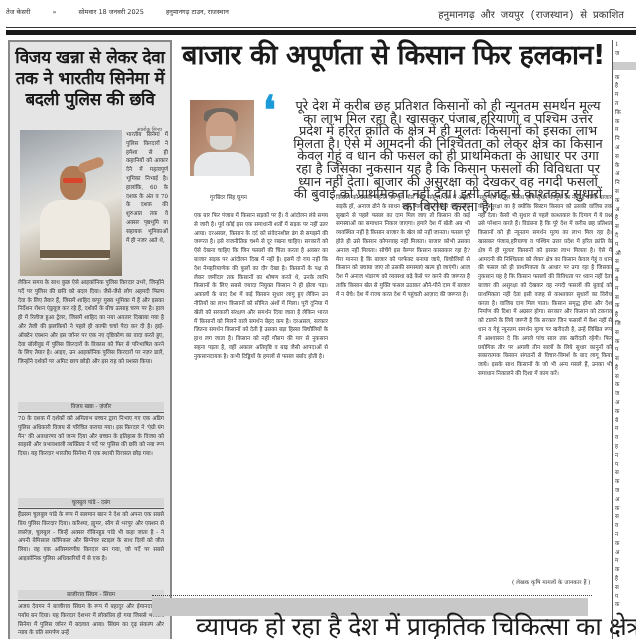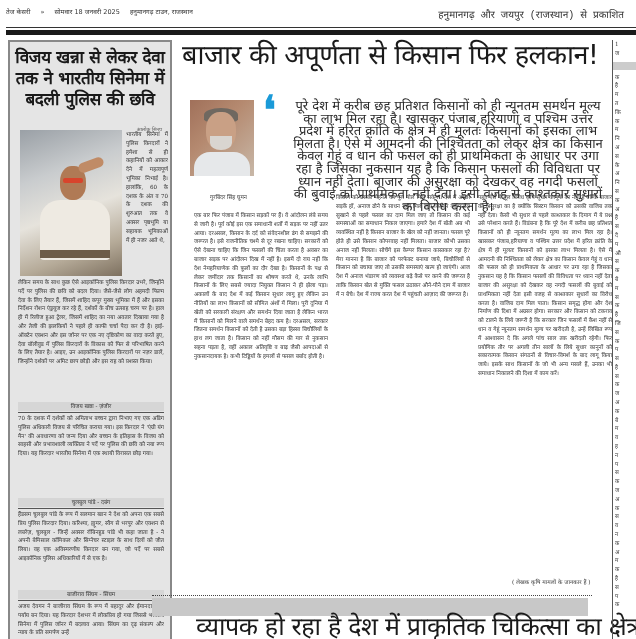--- a/index.html
+++ b/index.html
@@ -1,21 +1,21 @@
 <!DOCTYPE html>
 <html><head>
   <meta charset="utf-8">
   <style>
     * { box-sizing: border-box; margin: 0; padding: 0; }
     html, body { width: 636px; height: 639px; overflow: hidden; background: #ffffff; }
     body { font-family: "DejaVu Serif", serif; color: #2a2a2a; position: relative; }
 
     .masthead { position: absolute; top: 0; left: 0; width: 636px; height: 30px; }
     .mh-left { position: absolute; left: 6px; top: 7px; font-size: 6.5px; color: #333; font-family: "DejaVu Sans", sans-serif; white-space: nowrap; }
-    .mh-left span { margin-right: 8px; }
+    .mh-left span { margin-right: 20px; }
     .mh-right { position: absolute; right: 12px; top: 7px; font-size: 10px; color: #333; font-family: Liberation Mono, monospace; }
     .rule-thin { position: absolute; left: 6px; right: 0; top: 27px; height: 1px; background: #333; }
     .rule-thick { position: absolute; left: 6px; right: 0; top: 30px; height: 5px; background: #1a1a1a; }
 
     
     .sidebox { position: absolute; left: 8px; top: 40px; width: 164px; height: 599px; border: 2px solid #888; border-bottom: none; background: #e5e5e5; }
     .side-headline { font-family: "DejaVu Sans", sans-serif; font-weight: bold; font-size: 17px; line-height: 21px; color: #1a1a1a; text-align: center; padding: 5px 4px 0 4px; letter-spacing: -0.3px; }
     .side-byline { position: absolute; right: 8px; top: 84px; font-size: 5px; color: #555; }
     .side-photo { position: absolute; left: 10px; top: 88px; width: 102px; height: 146px;
       background: linear-gradient(160deg, #9aa0a6 0%, #c9ccce 30%, #e6e3dc 55%, #b5aa98 80%, #7d705f 100%); overflow: hidden; }
@@ -23,21 +23,21 @@
     .side-photo .glasses { position: absolute; left: 43px; top: 48px; width: 20px; height: 5px; background: #d8442c; border-radius: 2px; }
     .side-photo .shirt { position: absolute; left: 20px; top: 70px; width: 70px; height: 60px; background: #eeeae2; border-radius: 20px 20px 4px 4px; }
     .side-photo .arm { position: absolute; left: 58px; top: 30px; width: 26px; height: 10px; background: #c08b66; transform: rotate(-20deg); border-radius: 5px; }
     .side-photo .belt { position: absolute; left: 20px; top: 120px; width: 70px; height: 8px; background: #6d5c48; }
     .side-col-text { position: absolute; left: 116px; top: 88px; width: 42px; font-size: 5.6px; line-height: 8.8px; text-align: justify; color: #333; }
     .side-text { position: absolute; left: 8px; width: 146px; font-size: 5.6px; line-height: 8.8px; text-align: justify; color: #333; }
     .sub-head { position: absolute; left: 8px; width: 146px; height: 9px; background: #d6d6d6; font-size: 5.6px; line-height: 9px; text-align: center; color: #333; }
     .sub-rule { position: absolute; left: 8px; width: 146px; height: 1px; background: #555; }
 
     
-    .main-headline { position: absolute; left: 182px; top: 38px; width: 420px; font-family: "DejaVu Sans", sans-serif; font-size: 27px; line-height: 34px; color: #1a1a1a; white-space: nowrap; letter-spacing: -0.5px; }
+    .main-headline { position: absolute; left: 182px; top: 38px; width: 420px; font-family: "DejaVu Sans", sans-serif; font-size: 27px; line-height: 34px; color: #1a1a1a; white-space: nowrap; letter-spacing: -0.5px; font-weight: bold; }
     .author-photo { position: absolute; left: 190px; top: 100px; width: 64px; height: 76px; background: linear-gradient(135deg, #a0705a 0%, #b58a70 40%, #c8b8a8 100%); overflow: hidden; }
     .author-photo .face { position: absolute; left: 16px; top: 12px; width: 30px; height: 38px; border-radius: 45%; background: #c9a085; }
     .author-photo .hair { position: absolute; left: 14px; top: 8px; width: 34px; height: 14px; border-radius: 50% 50% 20% 20%; background: #6f6860; }
     .author-photo .beard { position: absolute; left: 20px; top: 36px; width: 22px; height: 14px; border-radius: 0 0 50% 50%; background: #d9d5d0; }
     .author-photo .body { position: absolute; left: 4px; top: 52px; width: 56px; height: 26px; border-radius: 16px 16px 0 0; background: #e6e8ea; }
     .quote-mark { position: absolute; left: 263px; top: 90px; font-size: 40px; color: #1a9ad8; font-family: "DejaVu Serif", serif; font-weight: bold; line-height: 40px; }
     .pull-quote { position: absolute; left: 290px; top: 100px; width: 316px; font-size: 13px; line-height: 12.6px; text-align: center; color: #2a2a2a; }
     .author-name { position: absolute; left: 210px; top: 193px; font-size: 5.6px; color: #333; }
 
     .col { position: absolute; top: 193px; width: 134px; font-size: 5.6px; line-height: 8.8px; text-align: justify; color: #333; }

